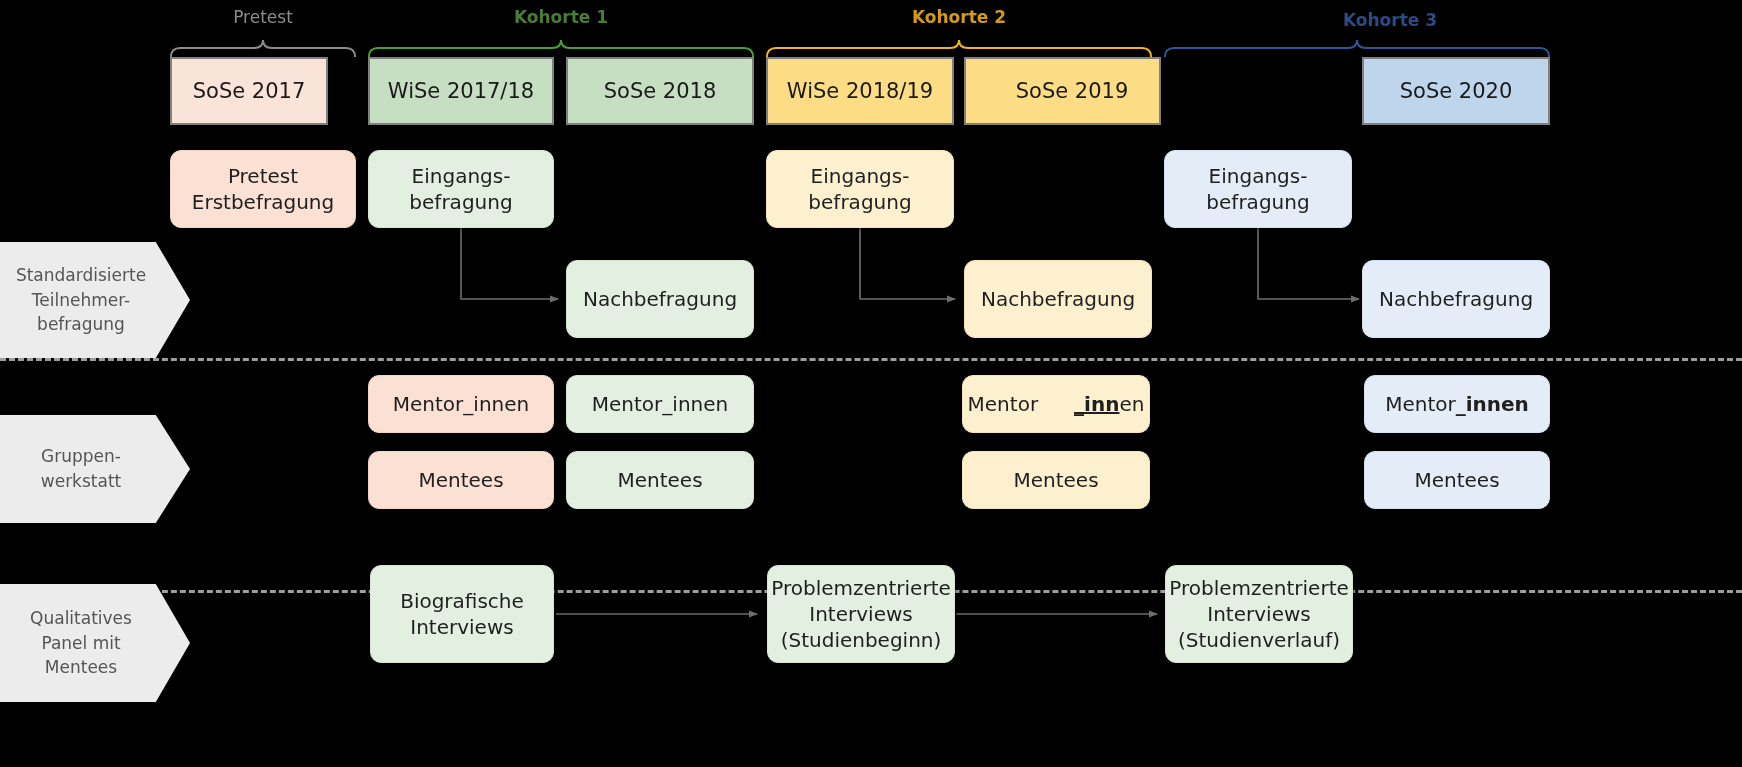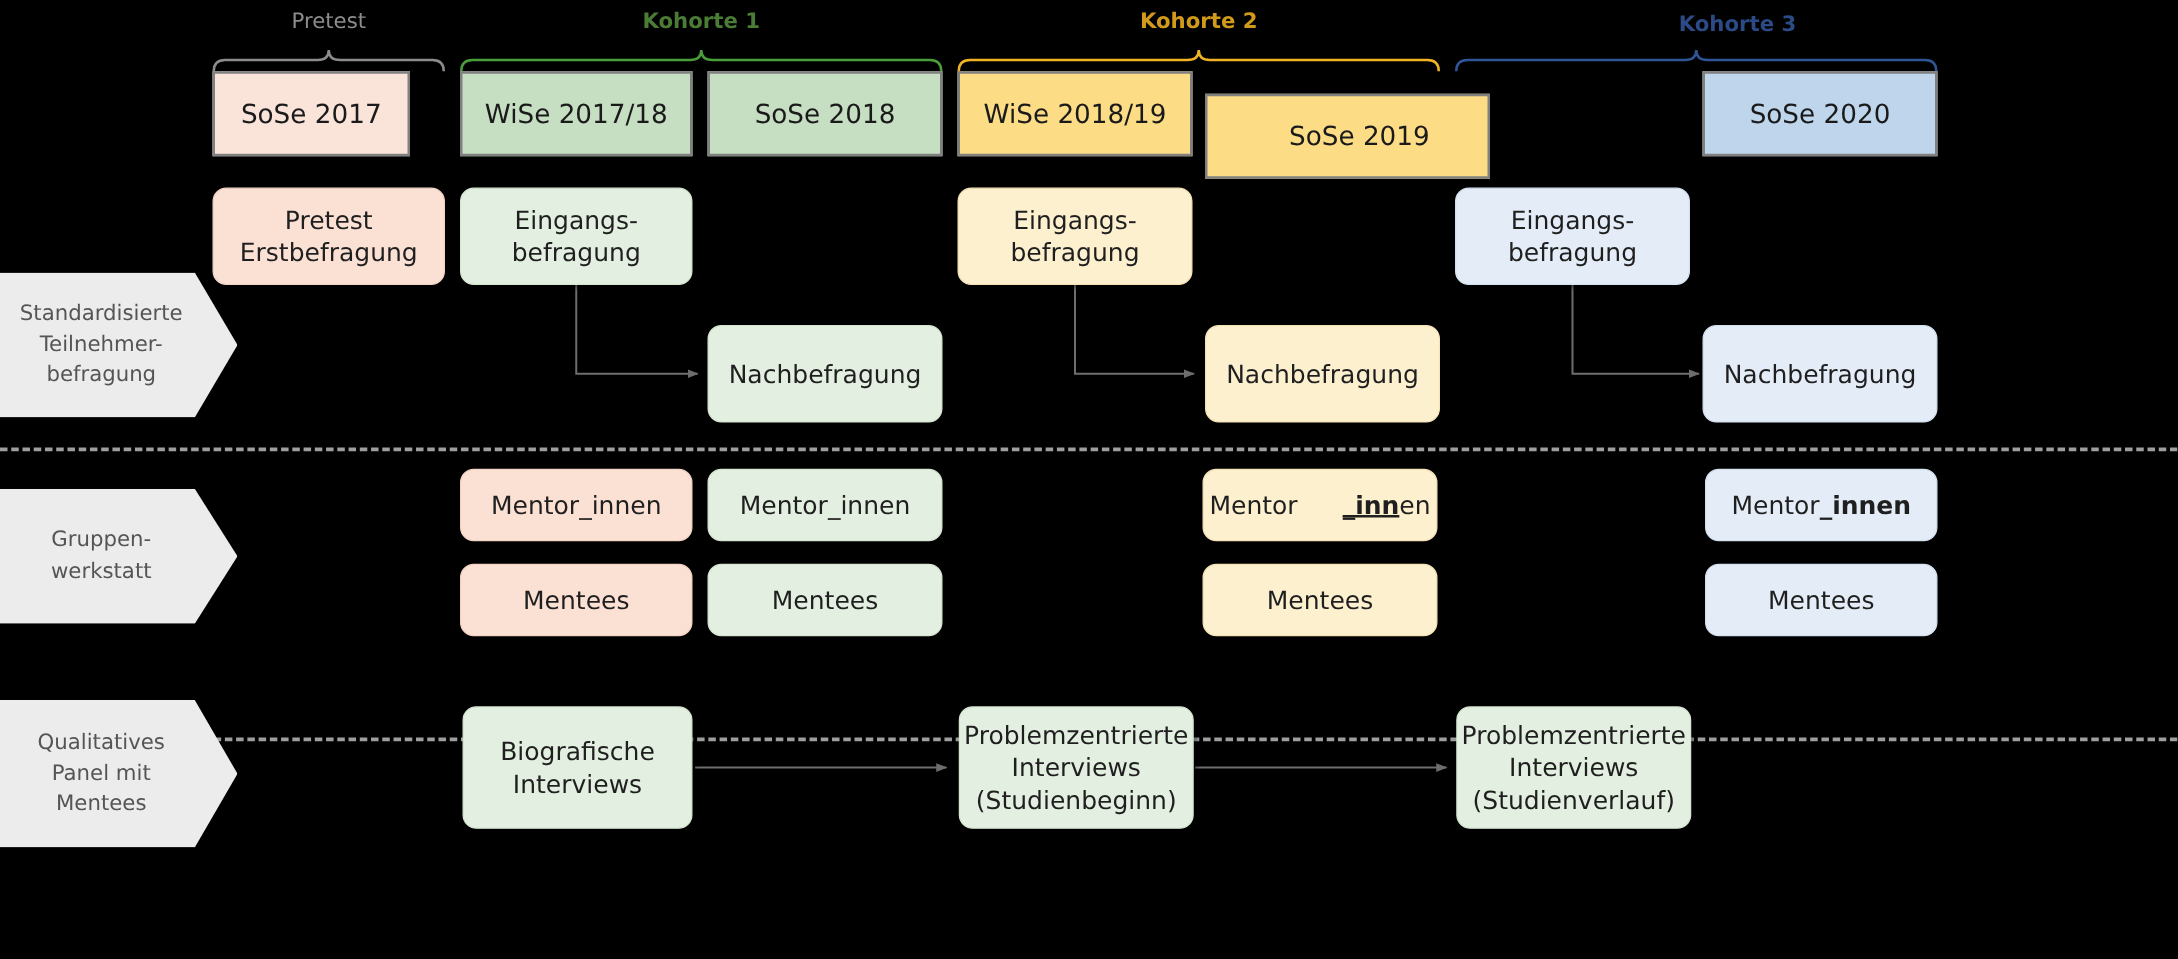--- a/index.html
+++ b/index.html
@@ -25,21 +25,21 @@
   .box.pink  {background:#fbe0d4;border:1px solid #f3d3c4;}
   .box.green {background:#e3efe0;border:1px solid #d5e6d1;}
   .box.yellow{background:#fdf0cf;border:1px solid #f6e3b6;}
   .box.blue  {background:#e4edf7;border:1px solid #d3e1f0;}
 
   
   .chev{position:absolute;background:#ececec;
         display:flex;align-items:center;justify-content:center;
         text-align:center;color:#555;font-size:17px;line-height:1.45;
         clip-path:polygon(0 0, 82% 0, 100% 50%, 82% 100%, 0 100%);
-        box-sizing:border-box;padding-right:28px;}
+        box-sizing:border-box;padding-right:28px;margin-top:24px;}
 
   
   .sep{position:absolute;left:0;width:1742px;height:0;
        border-top:3px dashed #9e9e9e;}
 
   
   svg.overlay{position:absolute;left:0;top:0;width:1742px;height:767px;
               pointer-events:none;}
 
   
@@ -105,21 +105,21 @@
 
   <div class="brace-label bl-pretest" style="left:263px;top:7px;">Pretest</div>
   <div class="brace-label bl-k1" style="left:561px;top:7px;">Kohorte 1</div>
   <div class="brace-label bl-k2" style="left:959px;top:7px;text-align:right;">Kohorte 2</div>
   <div class="brace-label bl-k3" style="left:1357px;top:10px;margin-left:33px;">Kohorte 3</div>
 
   <div class="sem pink" style="left:170px;top:57px;width:158px;">SoSe 2017</div>
   <div class="sem green" style="left:368px;top:57px;width:186px;text-align:center;">WiSe 2017/18</div>
   <div class="sem green" style="left:566px;top:57px;width:188px;">SoSe 2018</div>
   <div class="sem yellow" style="left:766px;top:57px;width:188px;">WiSe 2018/19</div>
-  <div class="sem yellow" style="left:964px;top:75px;width:228px;padding-left:19px;">SoSe 2019</div>
+  <div class="sem yellow" style="left:964px;top:57px;width:197px;padding-left:19px;">SoSe 2019</div>
   <div class="sem blue" style="left:1362px;top:57px;width:188px;">SoSe 2020</div>
 
   <div class="chev" style="left:0px;top:218px;width:190px;height:116px;">
     <span>
       <span>Standardisierte</span><br>
       <span>Teilnehmer-</span><br>
       <span>befragung</span>
     </span>
   </div>
 

